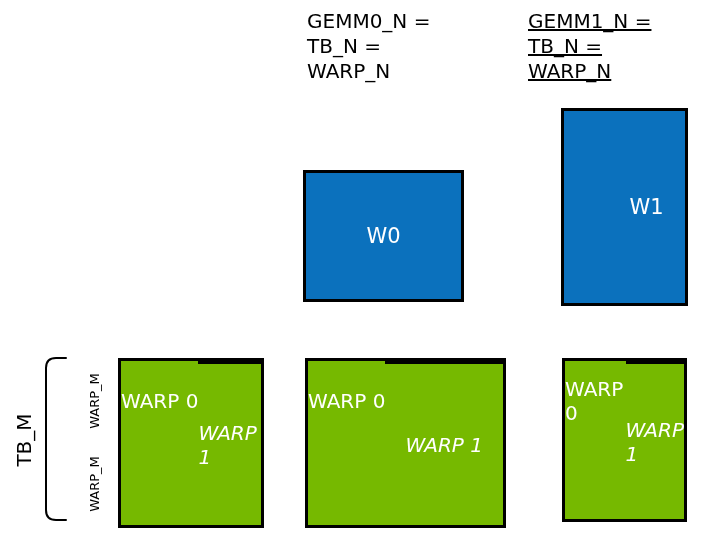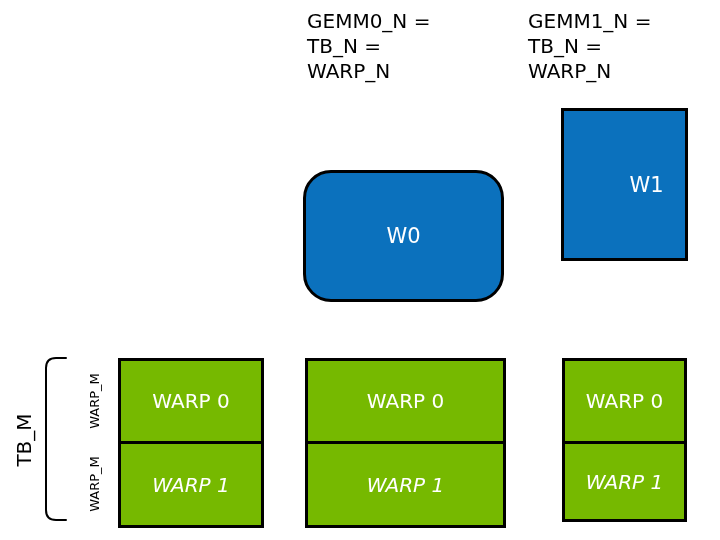--- a/index.html
+++ b/index.html
@@ -27,43 +27,43 @@
     position: absolute;
     width: 190px;
     top: 9px;
     text-align: left;
     font-size: 20px;
     line-height: 25px;
     color: var(--label_text);
     white-space: nowrap;
   }
   .col-header.h0 { left: 307px; }
-  .col-header.h1 { left: 528px; }
+  .col-header.h1 { left: 528px; text-decoration: underline; }
 
   
   .blue-box {
     position: absolute;
     background: var(--blue);
     border: 3px solid var(--outline);
     display: flex;
     align-items: center;
     justify-content: center;
     color: var(--box_text);
     font-size: 21px;
   }
-  .blue-box.w0 { left: 303px; top: 170px; width: 201px; height: 132px; border-radius: 28px; }
-  .blue-box.w1 { left: 561px; top: 108px; width: 127px; height: 153px; padding-left: 44px; }
+  .blue-box.w0 { left: 303px; top: 170px; width: 161px; height: 132px; }
+  .blue-box.w1 { left: 561px; top: 108px; width: 127px; height: 198px; padding-left: 44px; }
 
   
   .tb-group {
     position: absolute;
     border: 3px solid var(--outline);
     background: var(--green);
     display: flex;
-    flex-direction: column;
+    flex-direction: row;
   }
   .tb-group.g0 { left: 118px; top: 358px; width: 146px; height: 170px; }
   .tb-group.g1 { left: 305px; top: 358px; width: 201px; height: 170px; }
   .tb-group.g2 { left: 562px; top: 358px; width: 125px; height: 164px; }
   .tb-cell {
     display: flex;
     align-items: center;
     justify-content: center;
     color: var(--box_text);
     font-size: 20px;

